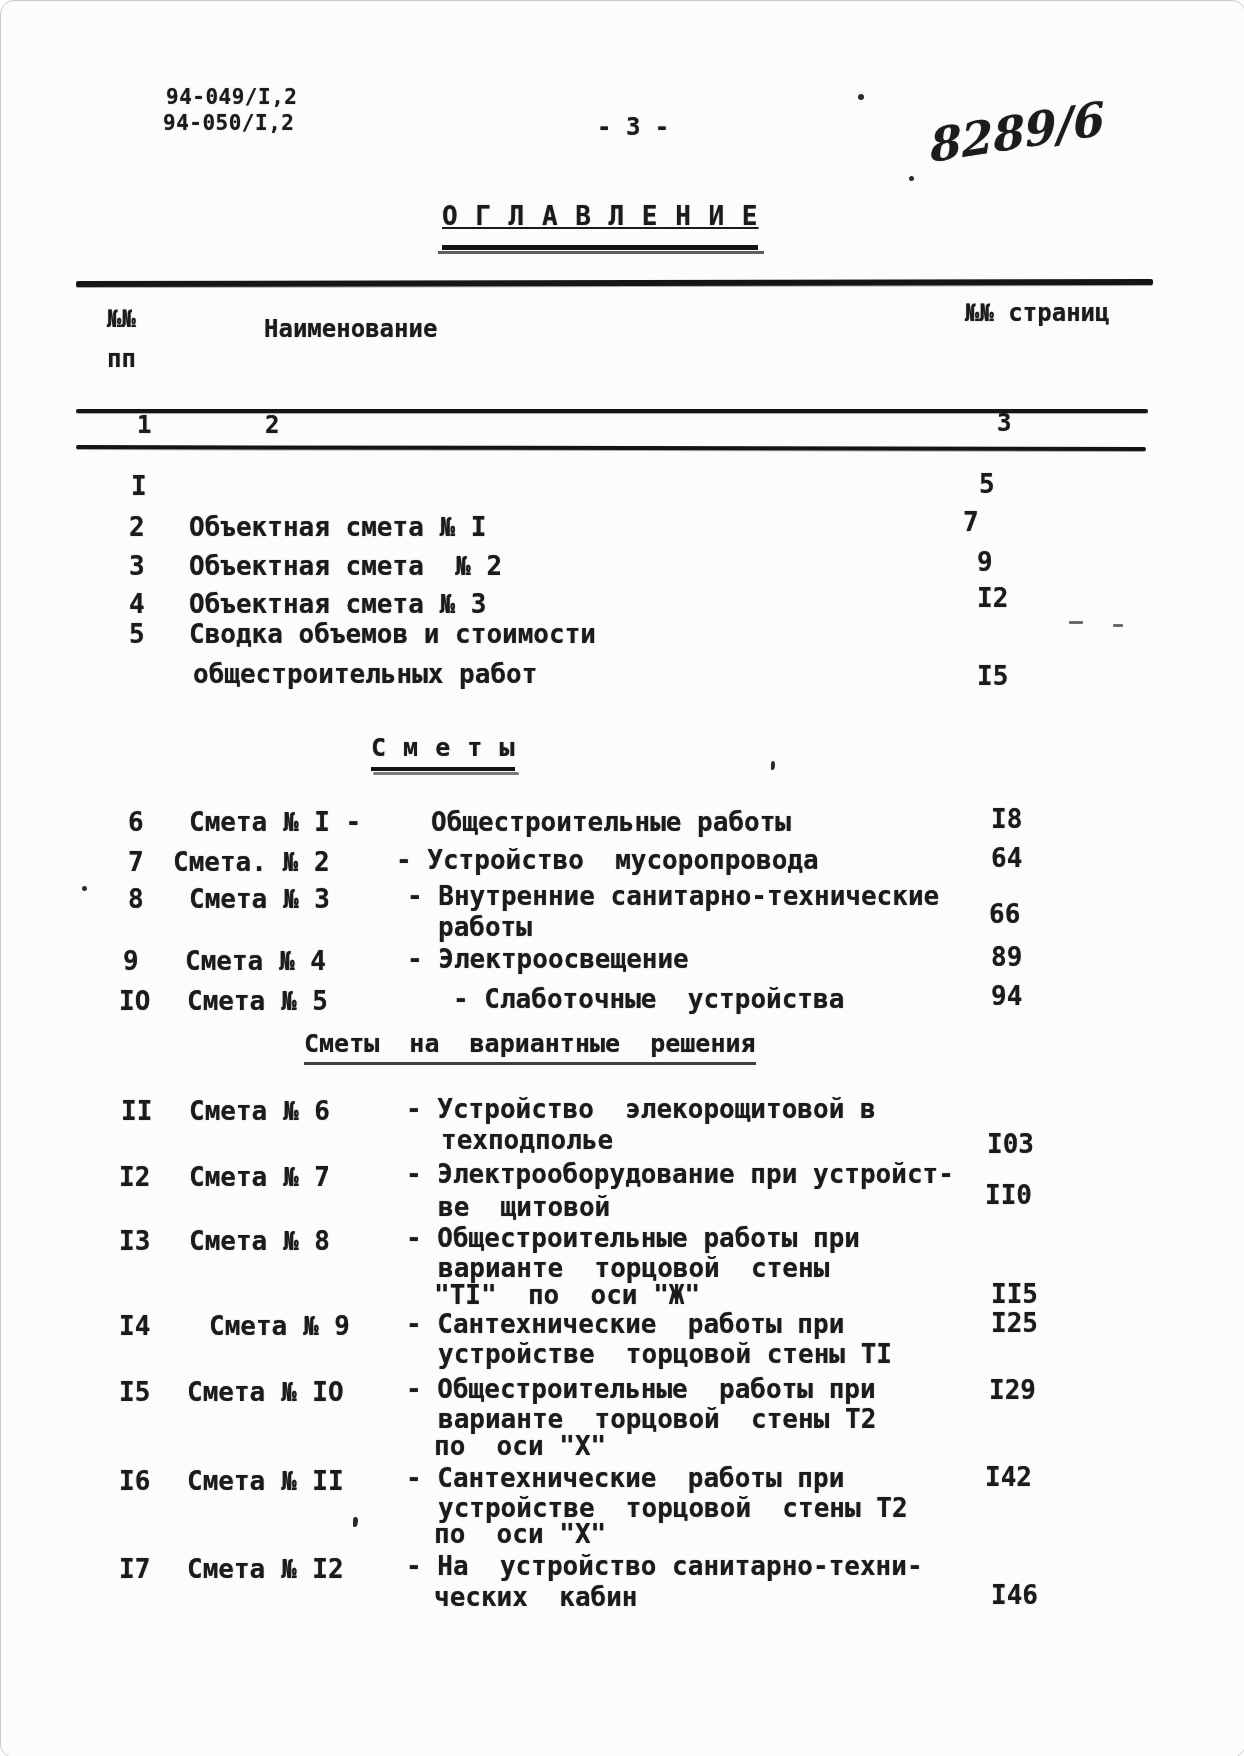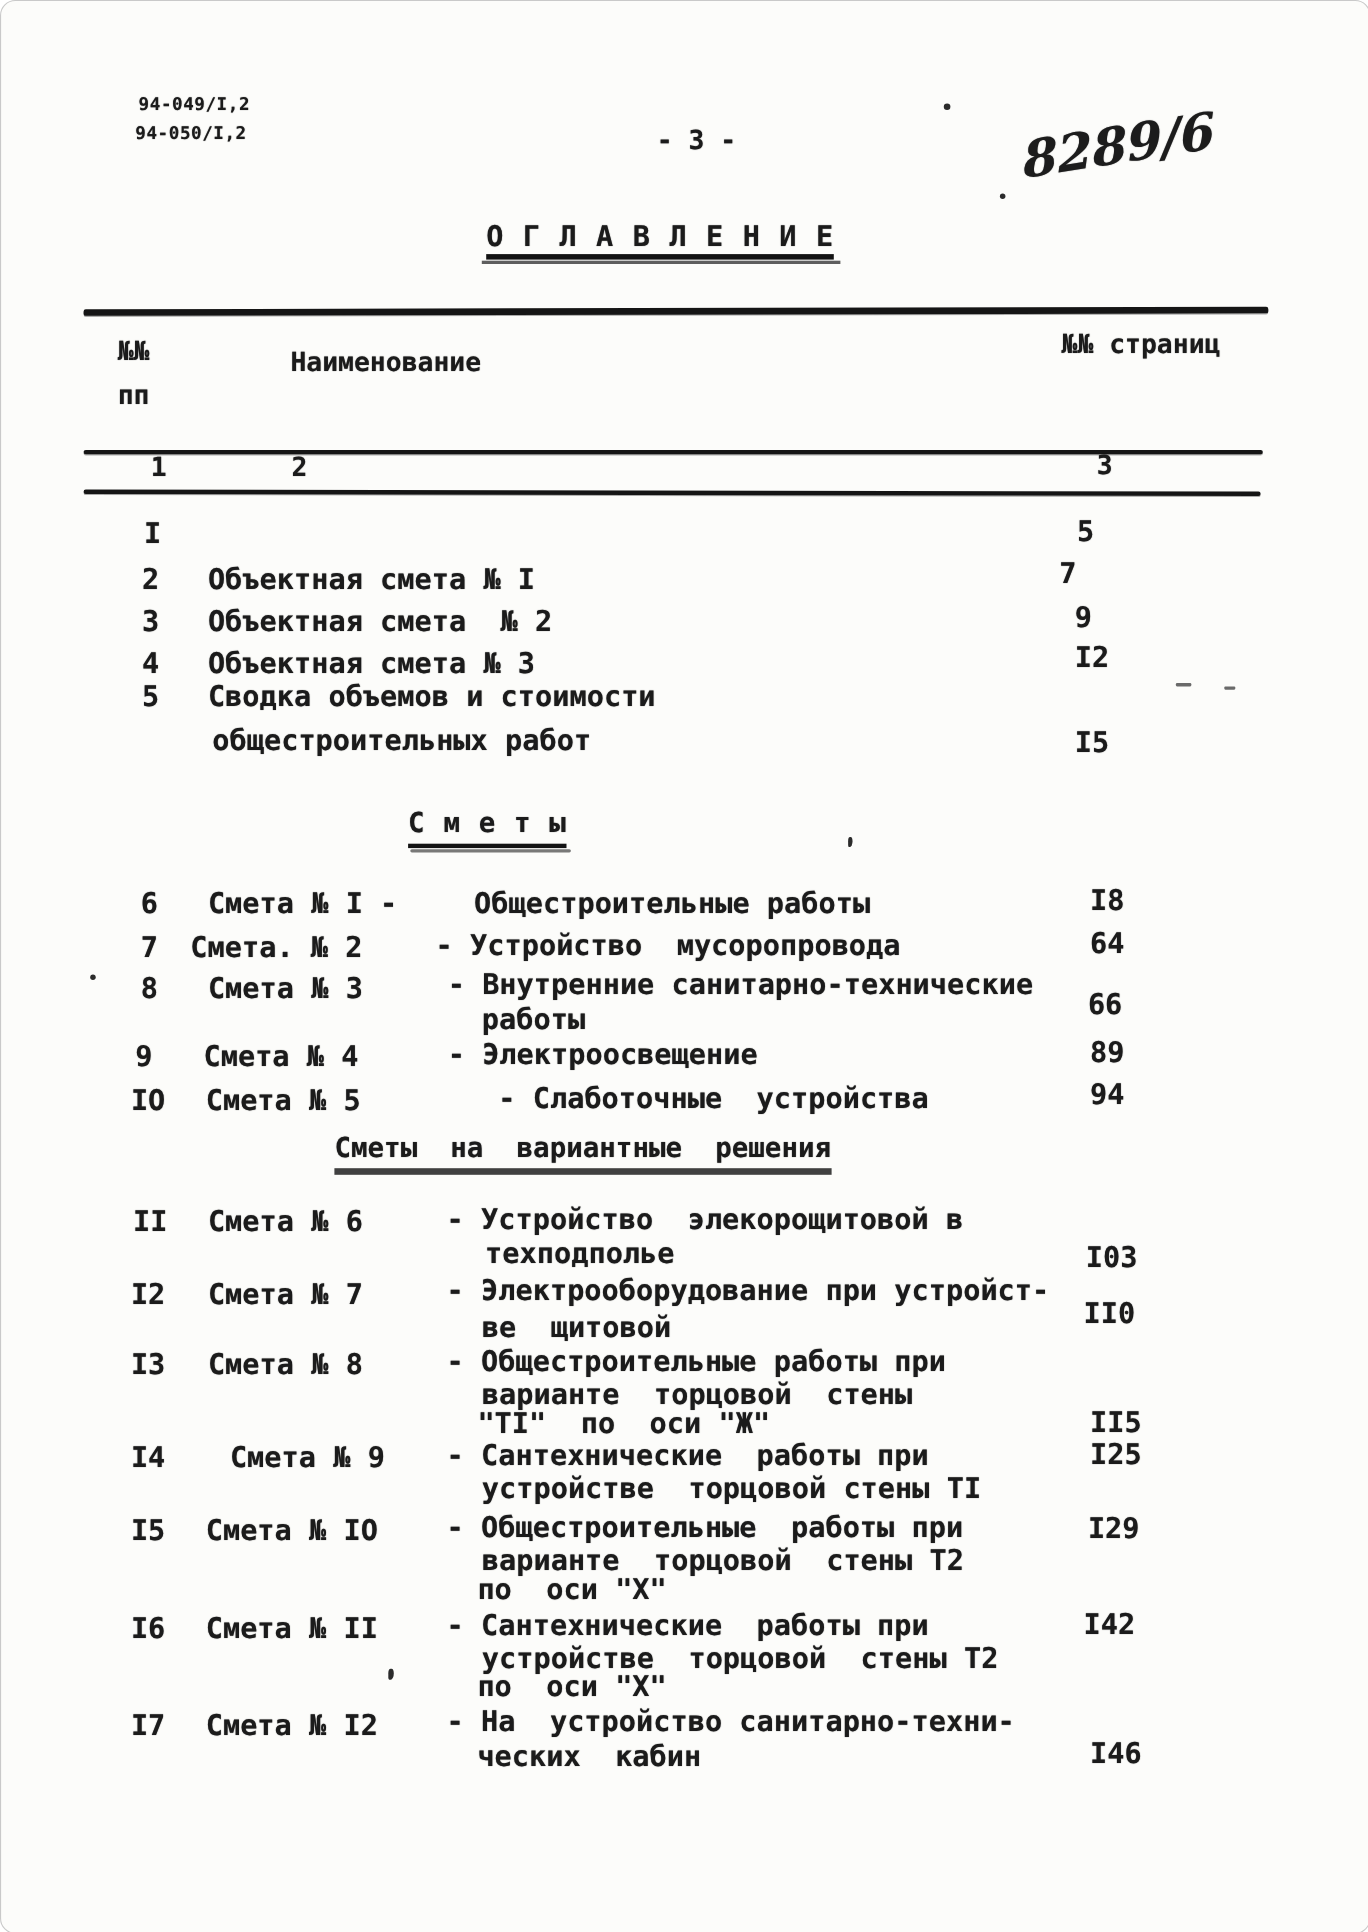--- a/index.html
+++ b/index.html
@@ -16,32 +16,33 @@
   .t {
     position:absolute;
     white-space:pre;
     font-weight:700;
     font-size:26px;
     line-height:1;
     color:#1b1b1b;
     text-shadow:0 0 1px rgba(10,10,10,.6);
   }
   .small { font-size:24px; }
-  .code  { font-size:16px; letter-spacing:.5px; }
+  .code  { font-size:21px; letter-spacing:.5px;margin-left:40px; }
   .rule {
     position:absolute;
     background:#151515;
     border-radius:2px;
     box-shadow:0 1px 0 rgba(20,20,20,.35);
   }
   .title {
     font-size:26px;
     letter-spacing:1px;
-    padding-bottom:2px;
+    padding-bottom:16px;
     border-bottom:5px solid #131313;
+    text-decoration:underline;
   }
   .title::after {
     content:"";
     position:absolute; left:-4px; right:-6px; bottom:-9px;
     height:3px; background:#2a2a2a; opacity:.75;
   }
   .sec1 {
     font-size:25px;
     letter-spacing:1px;
     padding-bottom:7px;
@@ -49,21 +50,21 @@
   }
   .sec1::after {
     content:"";
     position:absolute; left:2px; right:-4px; bottom:-8px;
     height:3px; background:#222; opacity:.6;
     border-radius:2px;
   }
   .sec2 {
     font-size:25px;
     padding-bottom:6px;
-    border-bottom:6px solid #404040;
+    border-bottom:3px solid #404040;
   }
   .hand {
     position:absolute;
     font-family:"DejaVu Serif", serif;
     font-style:italic;
     font-weight:700;
     font-size:46px;
     color:#1c1c1c;
     transform:rotate(-9deg) skewX(-6deg);
     text-shadow:0 0 1px rgba(0,0,0,.5);

